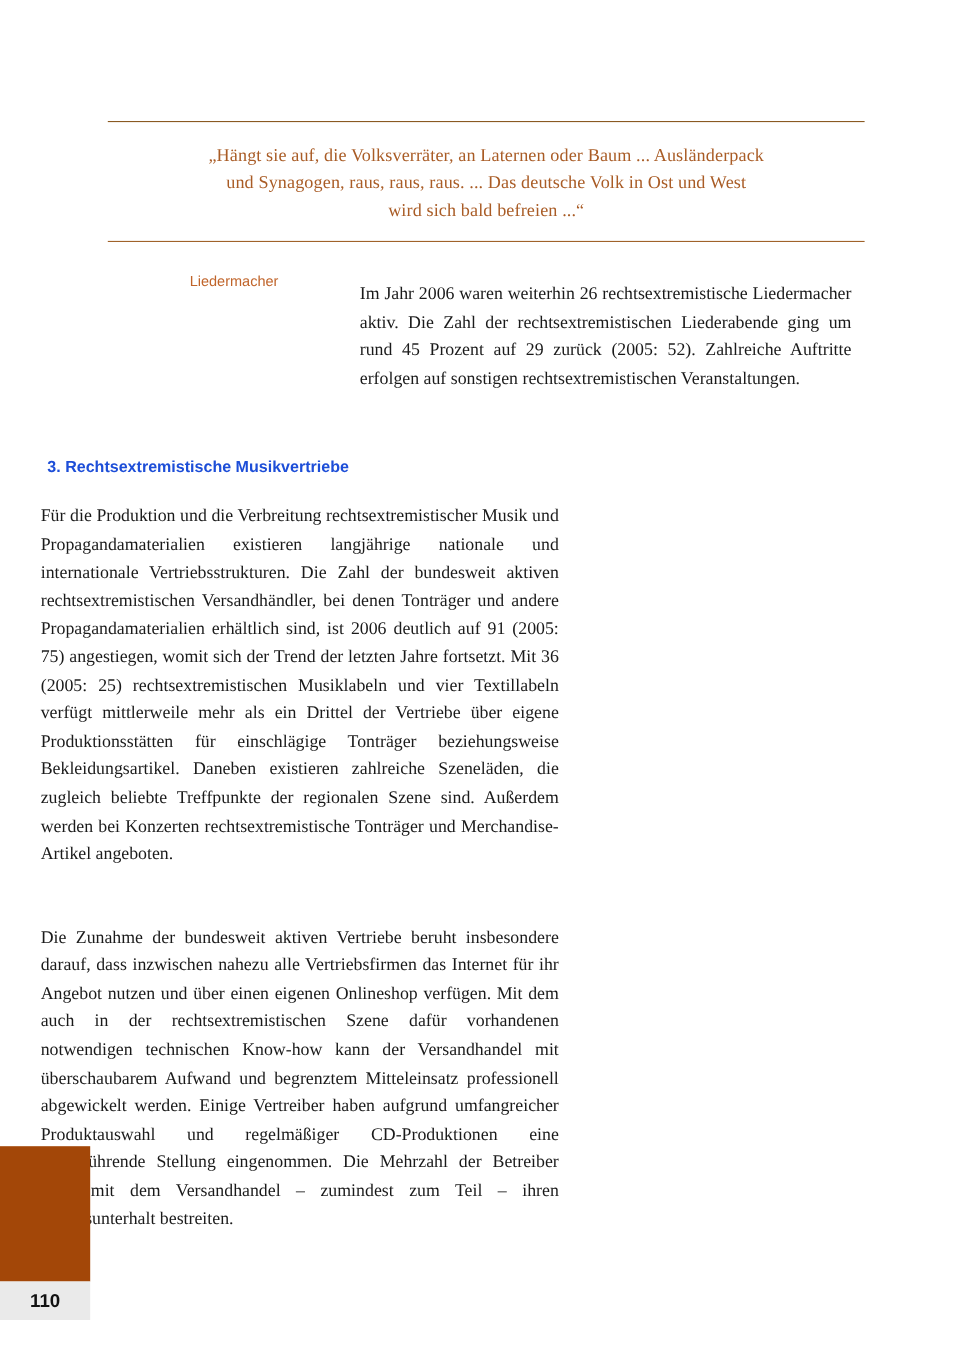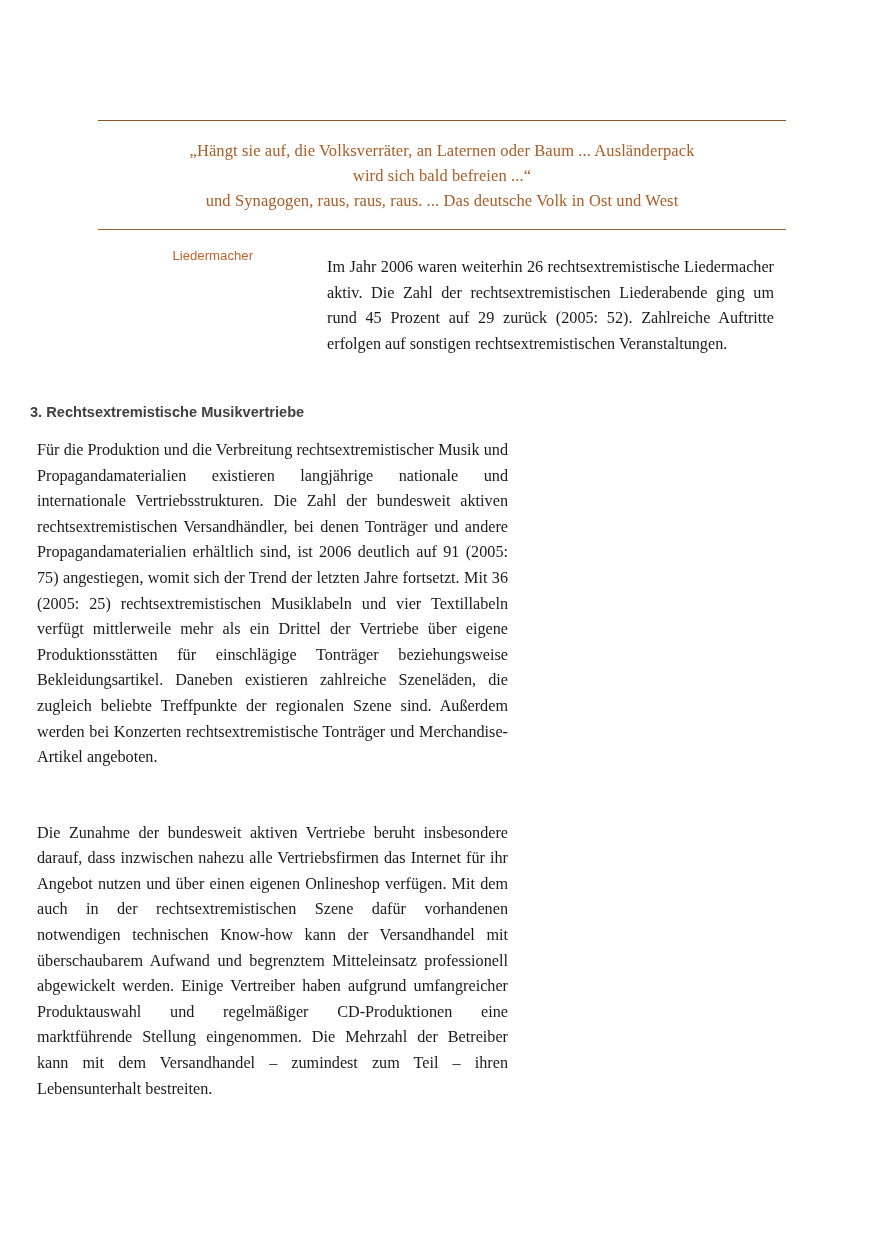--- a/index.html
+++ b/index.html
@@ -17,21 +17,21 @@
 
   .page {
     position: absolute;
     inset: 0;
   }
 
   
   .quote-block {
     position: absolute;
     left: 98px;
-    top: 120px;
+    top: 110px;
     width: 688px;
   }
   .rule {
     height: 1px;
     background: #8a5a22;
     width: 100%;
   }
   .rule-bottom {
     background: #a0622a;
   }
@@ -85,22 +85,22 @@
     hyphens: manual;
   }
   .para + .para {
     margin-top: 25.6px;
   }
   .section-heading {
     font-family: "Liberation Sans", sans-serif;
     font-weight: bold;
     font-size: 14.6px;
     line-height: 25.6px;
-    color: #404040;
-    margin: 5px;
+    color: #1d4ed8;
+    margin: 18px;
   }
   .gap-liedermacher { height: 26px; }
 
   
   .page-marker {
     position: absolute;
     left: 0;
     top: 1042px;
     width: 82px;
   }
@@ -124,22 +124,22 @@
 </style>
 </head>
 <body>
 
 <div class="page">
 
   <div class="quote-block">
     <div class="rule"></div>
     <div class="quote-text">
       <div>„Hängt sie auf, die Volksverräter, an Laternen oder Baum ... Ausländerpack</div>
+      <div>und Synagogen, raus, raus, raus. ... Das deutsche Volk in Ost und West</div>
       <div>wird sich bald befreien ...“</div>
-      <div>und Synagogen, raus, raus, raus. ... Das deutsche Volk in Ost und West</div>
     </div>
     <div class="rule rule-bottom"></div>
   </div>
 
   <div class="content">
 
     <div class="row">
       <div class="margin-col">Liedermacher</div>
       <div class="body-col">
         <p class="para">Im Jahr 2006 waren weiterhin 26 rechtsextremistische Liedermacher aktiv. Die Zahl der rechtsextremistischen Liederabende ging um rund 45 Prozent auf 29 zurück (2005: 52). Zahlreiche Auftritte erfolgen auf sonstigen rechtsextremistischen Veranstaltungen.</p>
@@ -158,14 +158,18 @@
     <div class="gap-liedermacher"></div>
 
     <div class="row">
       <div class="body-col">
         <p class="para">Die Zunahme der bundesweit aktiven Vertriebe beruht insbesondere darauf, dass inzwischen nahezu alle Vertriebsfirmen das Internet für ihr Angebot nutzen und über einen eigenen Onlineshop verfügen. Mit dem auch in der rechtsextremistischen Szene dafür vorhandenen notwendigen technischen Know-how kann der Versandhandel mit überschaubarem Aufwand und begrenztem Mitteleinsatz professionell abgewickelt werden. Einige Vertreiber haben aufgrund umfangreicher Produktauswahl und regelmäßiger CD-Produktionen eine marktführende Stellung eingenommen. Die Mehrzahl der Betreiber kann mit dem Versandhandel – zumindest zum Teil – ihren Lebensunterhalt bestreiten.</p>
       </div>
     </div>
 
   </div>
 
+  <div class="page-marker">
+    <div class="page-marker-block"></div>
+    <div class="page-marker-number">110</div>
+  </div>
 
 </div>
 
 </body></html>

